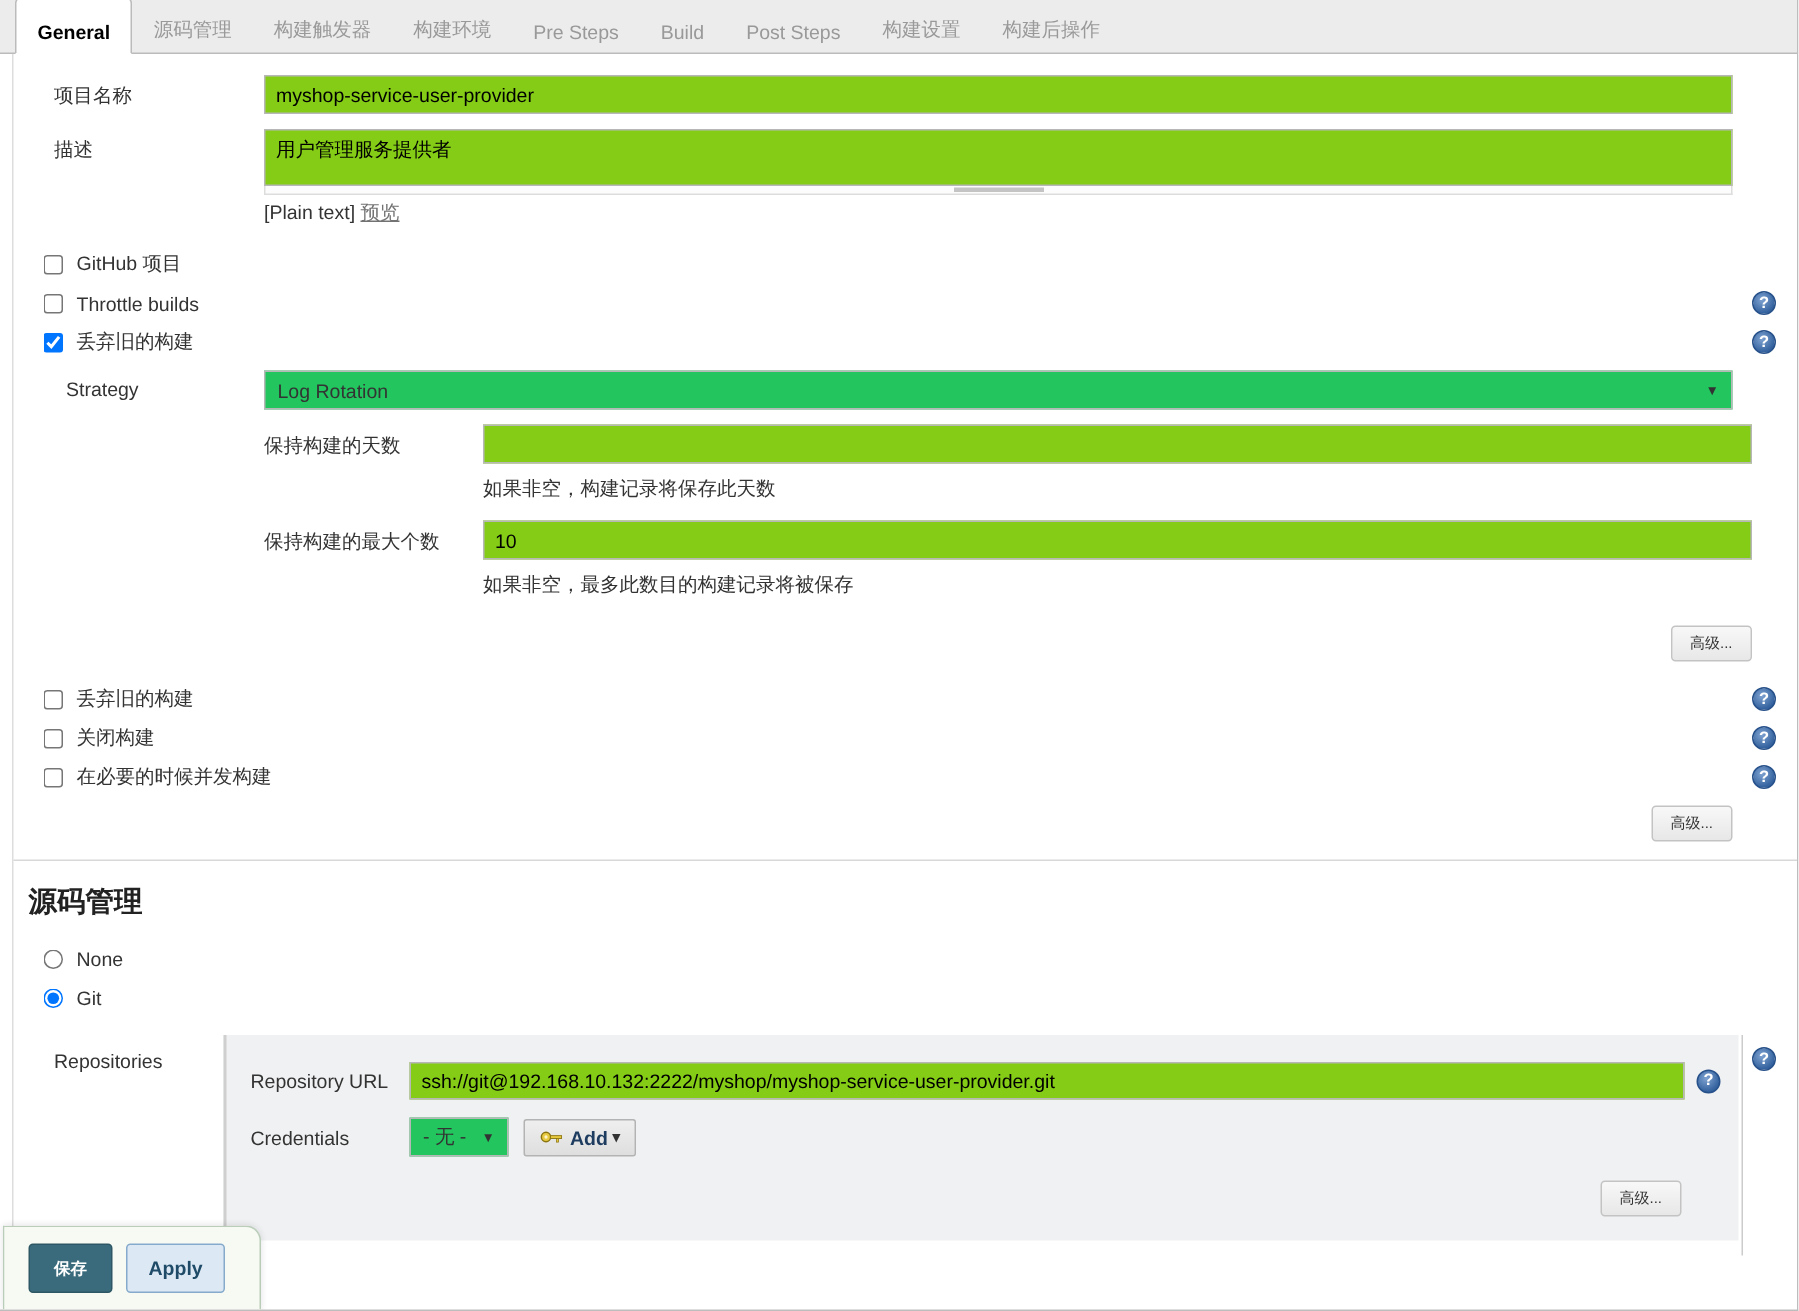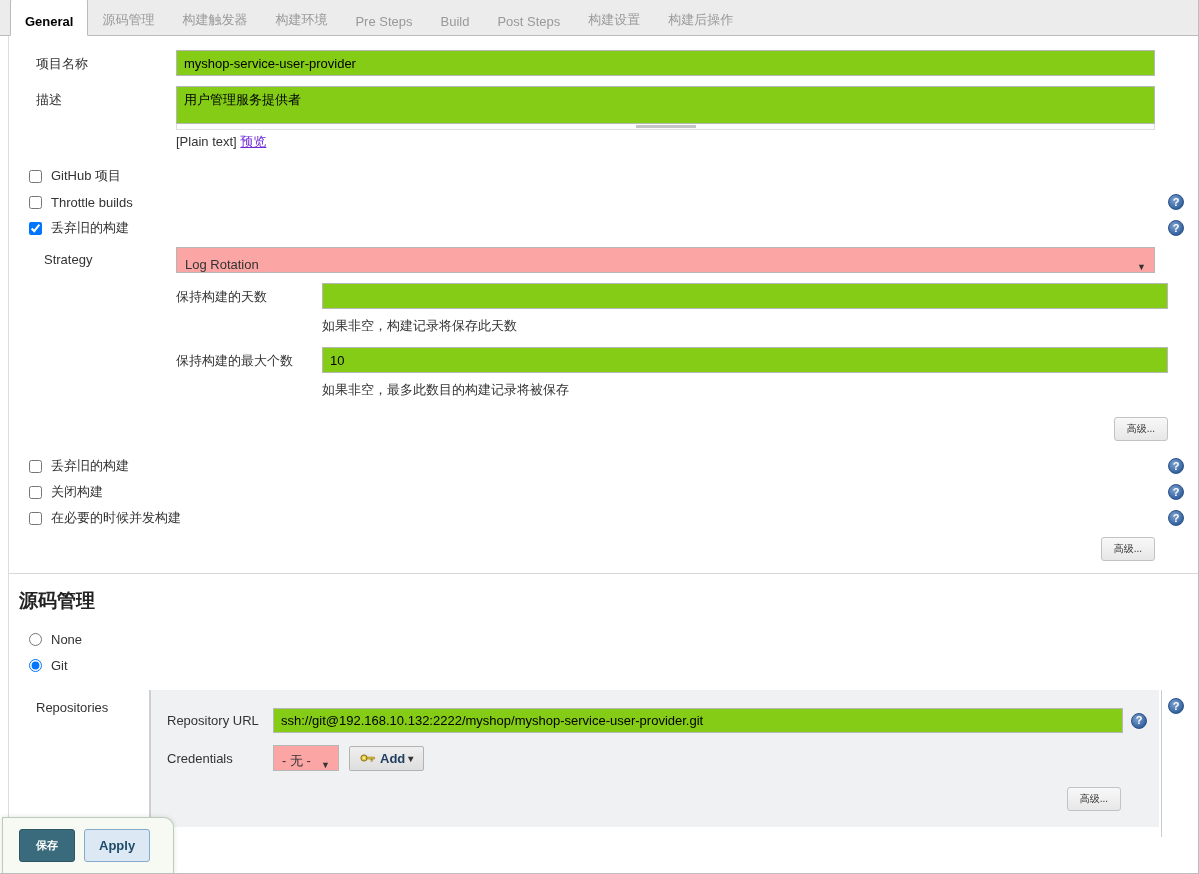--- a/index.html
+++ b/index.html
@@ -22,32 +22,32 @@
   .frow { display:flex; align-items:flex-start; padding:0 43px 0 27px; margin-bottom:10px; }
   .flabel { width:140px; flex:none; padding-top:5px; }
   .tinput { flex:1; height:26px; border:1px solid #b7b7b7; padding:2px 7px;
             font:13px "Liberation Sans",sans-serif; background:#84cc16; }
   .tarea-wrap { flex:1; display:flex; flex-direction:column; }
   textarea.tinput { height:92px; resize:none; padding-top:4px; }
   .handlebar { height:6px; background:#fcfcfc; border:1px solid #ddd; border-top:none; position:relative; }
   .grip { position:absolute; left:50%; top:1px; width:60px; height:3px; margin-left:-30px; background:#c4c4c4; }
 
   .previewline { margin:3px 43px 12px 167px; }
-  .previewline a { color:#6d28d9; text-decoration:underline; cursor:pointer; }
+  .previewline a { color:#737373; text-decoration:underline; cursor:pointer; }
 
   .crow { position:relative; display:flex; align-items:center; height:26px; padding-left:20px; }
   .crow input { margin:0 9px 0 0; }
   .help { position:absolute; right:14px; top:5px; width:16px; height:16px; border-radius:50%;
           background:radial-gradient(circle at 40% 35%, #7fa3d1, #35639f 70%); border:1px solid #27518a;
           color:#fff; font-size:11px; font-weight:bold; display:flex; align-items:center;
           justify-content:center; cursor:pointer; line-height:1; }
   .help.inline { position:static; flex:none; margin-left:8px; }
 
-  .sel { flex:1; height:26px; border:1px solid #b7b7b7; background:#fca5a5; display:flex;
-         align-items:flex-end; padding:0 8px; cursor:pointer; }
+  .sel { flex:1; height:26px; border:1px solid #b7b7b7; background:#22c55e; display:flex;
+         align-items:center; padding:0 8px; cursor:pointer; }
   .sel .selval { flex:1; }
   .sel .caret { font-size:9px; color:#333; }
 
   .nest { margin-left:167px; padding-right:30px; }
   .nrow { display:flex; align-items:flex-start; margin-bottom:2px; }
   .nlabel { width:146px; flex:none; padding-top:5px; }
   .nhelp { margin-left:146px; padding:6px 0 12px; }
   .nadv { text-align:right; margin:6px 0 12px; }
 
   .btn { display:inline-block; background:linear-gradient(#f8f8f8,#e7e7e7); border:1px solid #c3c3c3;

